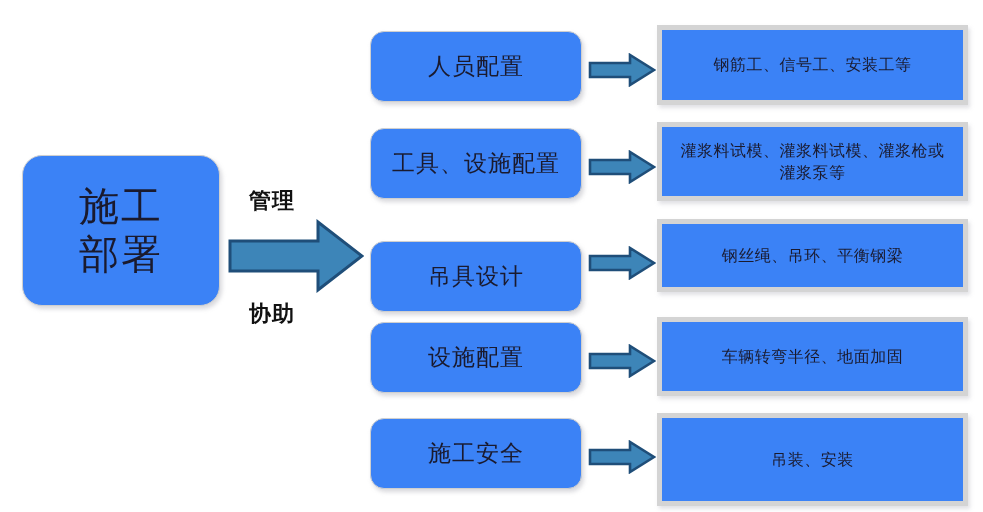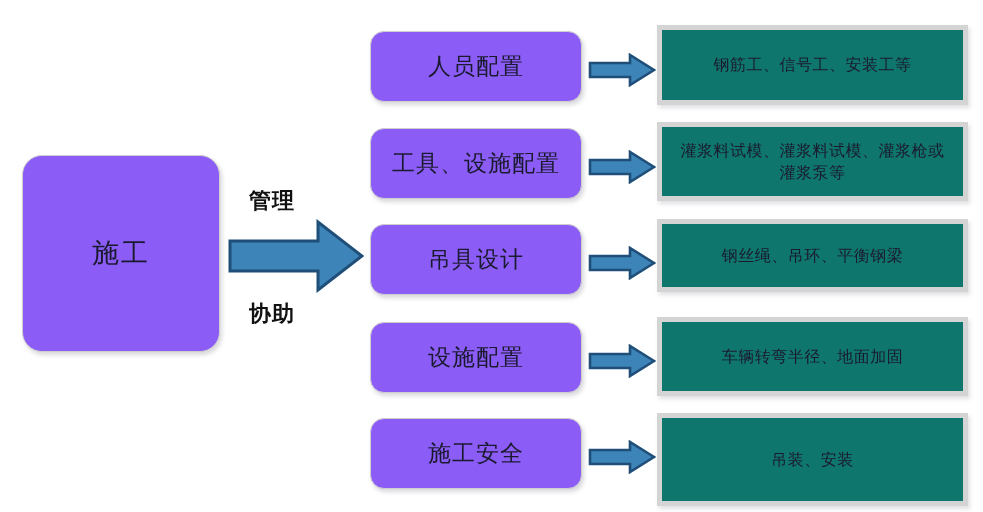--- a/index.html
+++ b/index.html
@@ -13,40 +13,40 @@
     height: 512px;
     background: #ffffff;
     overflow: hidden;
     font-family: "Liberation Serif", "DejaVu Serif", serif;
   }
 
   
   .node-round {
     position: absolute;
     box-sizing: border-box;
-    background: #8b5cf6;
+    background: #3b82f6;
     border: 1px solid #cfcfcf;
     border-radius: 14px;
     box-shadow: 2px 3px 4px rgba(170,170,180,0.45);
     display: flex;
     align-items: center;
     justify-content: center;
     text-align: center;
     color: #1a1a2e;
     line-height: 1.18;
   }
 
   
   #root-node {
     left: 22px;
     top: 155px;
     width: 198px;
-    height: 197px;
+    height: 151px;
     border-radius: 20px;
-    font-size: 27px;
+    font-size: 40px;
     letter-spacing: 2px;
   }
   #root-node .root-text {
     display: block;
     padding: 0 6px;
   }
 
   
   .mid-node {
     left: 370px;
@@ -56,21 +56,21 @@
     letter-spacing: 1px;
     padding: 0 10px;
   }
 
   
   .right-node {
     position: absolute;
     box-sizing: border-box;
     left: 657px;
     width: 311px;
-    background: #0f766e;
+    background: #3b82f6;
     border: 5px solid #d4d4d4;
     box-shadow: 2px 3px 4px rgba(170,170,180,0.35);
     display: flex;
     align-items: center;
     justify-content: center;
     text-align: center;
     color: #1a1a2e;
     font-size: 16px;
     line-height: 1.35;
     letter-spacing: 0.5px;
@@ -112,39 +112,40 @@
   #label-assist { left: 249px; top: 299px; }
 </style>
 </head>
 <body>
 
 <div id="canvas">
 
   <div class="node-round" id="root-node">
     <div>
       <span class="root-text">施工</span>
+      <span class="root-text">部署</span>
     </div>
   </div>
 
   <div id="big-arrow">
     <svg width="136" height="74" viewBox="0 0 136 74" xmlns="http://www.w3.org/2000/svg">
       <polygon points="2,22 90,22 90,3 134,37 90,71 90,52 2,52" fill="#3d85b8" stroke="#1f4e79" stroke-width="3" stroke-linejoin="miter"></polygon>
     </svg>
   </div>
 
   <div class="edge-label" id="label-manage">管理</div>
   <div class="edge-label" id="label-assist">协助</div>
 
   <div class="node-round mid-node" style="top:31px">
     <span>人员配置</span>
   </div>
   <div class="node-round mid-node" style="top:128px">
     <span>工具、设施配置</span>
   </div>
-  <div class="node-round mid-node" style="top:224px">
+  <div class="node-round mid-node" style="top:241px">
     <span>吊具设计</span>
   </div>
   <div class="node-round mid-node" style="top:322px">
     <span>设施配置</span>
   </div>
   <div class="node-round mid-node" style="top:418px">
     <span>施工安全</span>
   </div>
 
   <div class="small-arrow" style="left:588px; top:53px">

